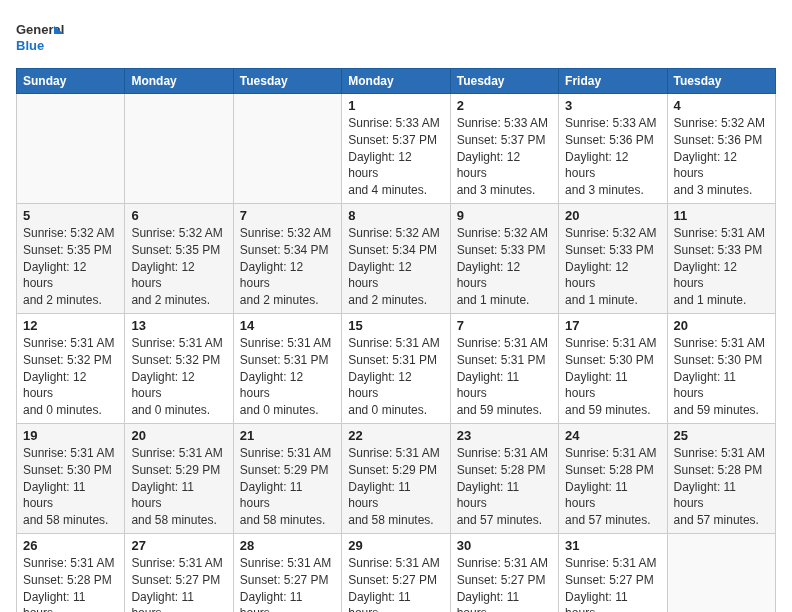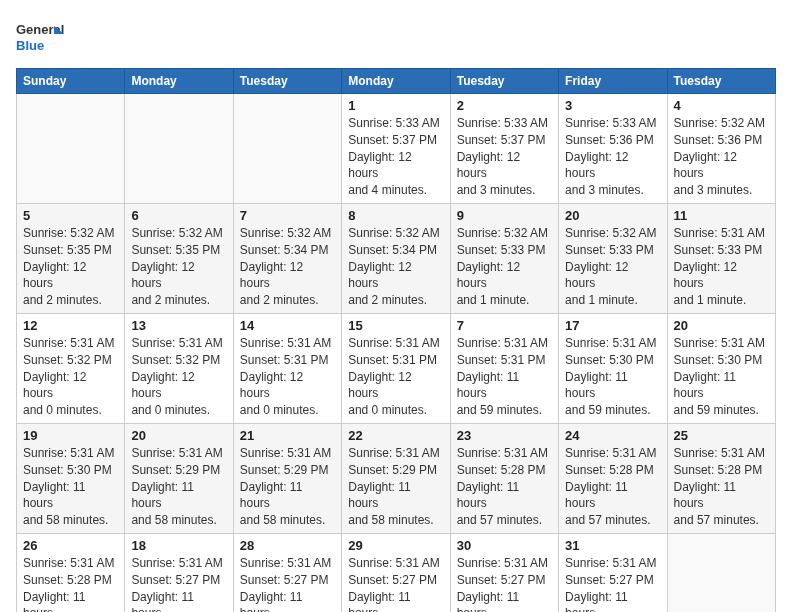--- a/index.html
+++ b/index.html
@@ -293,21 +293,21 @@
       </tr>
       <tr>
         <td>
           <div class="cell-date">26</div>
           <div class="cell-info" style="white-space: pre-line;">Sunrise: 5:31 AM
 Sunset: 5:28 PM
 Daylight: 11 hours
 and 56 minutes.</div>
         </td>
         <td>
-          <div class="cell-date">18</div>
+          <div class="cell-date">27</div>
           <div class="cell-info" style="white-space: pre-line;">Sunrise: 5:31 AM
 Sunset: 5:27 PM
 Daylight: 11 hours
 and 56 minutes.</div>
         </td>
         <td>
           <div class="cell-date">28</div>
           <div class="cell-info" style="white-space: pre-line;">Sunrise: 5:31 AM
 Sunset: 5:27 PM
 Daylight: 11 hours

